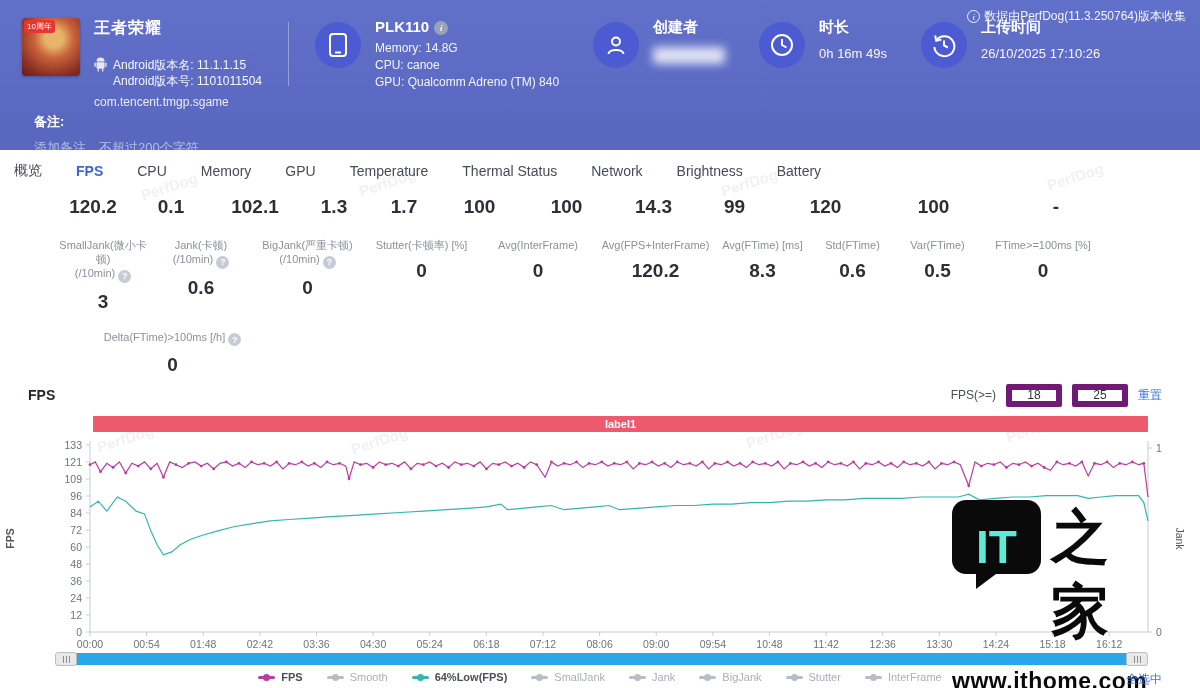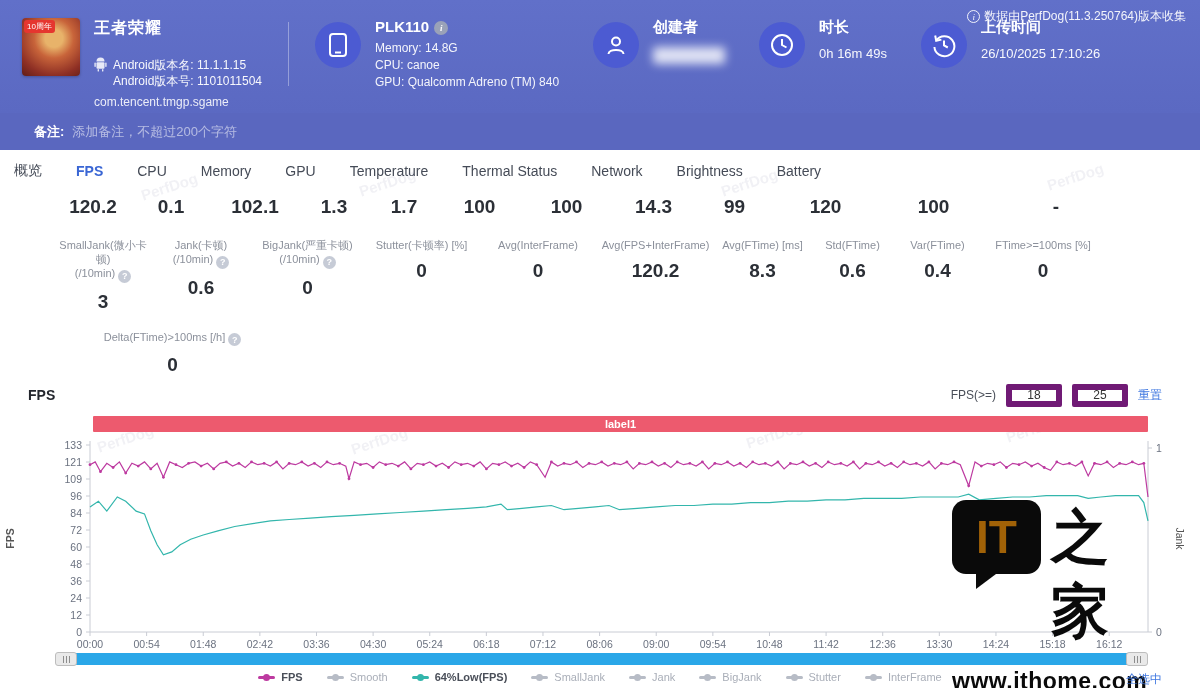--- a/index.html
+++ b/index.html
@@ -27,22 +27,22 @@
   .circ-icon { width:46px; height:46px; border-radius:50%; background:#4c5bd2; display:flex;
     align-items:center; justify-content:center; flex:0 0 auto; margin-top:4px; }
   .g-title { font-size:15px; font-weight:bold; display:flex; align-items:flex-end; gap:5px; }
   .g-sub { font-size:12px; line-height:17px; margin-top:5px; color:rgba(255,255,255,.93); }
   .g-val { font-size:13px; margin-top:9px; color:rgba(255,255,255,.95); }
   .info-dot { display:inline-flex; width:14px; height:14px; background:#9aa2b8; color:#fff; border-radius:50%;
     font-size:9px; align-items:center; justify-content:center; font-style:italic; font-family:"Liberation Serif",serif; }
   .blur-name { width:72px; height:17px; margin-top:10px; background:rgba(255,255,255,.8);
     border-radius:3px; filter:blur(5px); }
   
-  .remark { height:37px; background:#5a67bf; display:flex; align-items:center; padding-left:34px;
-    font-size:13px; color:#fff; gap:8px; }
+  .remark { height:37px; background:#5a67bf; display:flex; align-items:flex-start; padding-left:34px;
+    font-size:13px; color:#fff; gap:8px;flex-direction:column; }
   .remark b { font-weight:bold; }
   .remark-ph { color:rgba(255,255,255,.55); }
   
   .tabs { height:42px; display:flex; align-items:center; gap:34px; padding-left:14px; background:#fff; }
   .tab { font-size:14px; color:#454b57; cursor:pointer; white-space:nowrap; }
   .tab.active { color:#3a66d4; font-weight:bold; }
   
   .stats { height:190px; padding-top:4px; position:relative; background:#fff; }
   .srow { display:flex; padding-left:55px; }
   .v1 { font-size:19px; font-weight:bold; color:#2b2f36; text-align:center; }
@@ -81,21 +81,21 @@
   .lg-label { font-size:11px; }
   .lg-on { color:#4a4f59; font-weight:bold; }
   .lg-off { color:#a9aeb8; }
   .select-all { position:absolute; top:671px; right:38px; font-size:12px; color:#3f77e0; cursor:pointer; }
   
   .pd-wm { position:absolute; font-size:15px; font-weight:bold; color:rgba(50,60,110,.07);
     transform:rotate(-18deg); pointer-events:none; }
   .itw { position:absolute; left:952px; top:92px; width:215px; pointer-events:none; }
   .itw-row { display:flex; align-items:flex-start; }
   .itw-bubble { position:relative; width:92px; height:74px; background:#0a0a0a; border-radius:14px;
-    color:#a16207; font-size:46px; font-weight:bold; display:flex; align-items:center; justify-content:center; }
+    color:#5eead4; font-size:46px; font-weight:bold; display:flex; align-items:flex-end; justify-content:center; }
   .itw-tail { position:absolute; bottom:-15px; left:24px; width:0; height:0;
     border-left:24px solid #0a0a0a; border-bottom:18px solid transparent; }
   .itw-cn { font-family:"DejaVu Serif",serif; font-size:58px; font-weight:bold; color:#0a0a0a;
     line-height:74px; margin-left:10px; letter-spacing:2px; }
   .itw-url { margin-top:20px; font-size:23px; font-weight:bold; color:#0a0a0a; letter-spacing:.5px; }
 </style>
 </head>
 <body>
 
 <div class="header">
@@ -259,21 +259,21 @@
       <div class="cell2" style="width: 97px;">
         <div class="s-label">Avg(FTime) [ms]</div>
         <div class="s-val">8.3</div>
       </div>
       <div class="cell2" style="width: 83px;">
         <div class="s-label">Std(FTime)</div>
         <div class="s-val">0.6</div>
       </div>
       <div class="cell2" style="width: 87px;">
         <div class="s-label">Var(FTime)</div>
-        <div class="s-val">0.4</div>
+        <div class="s-val">0.5</div>
       </div>
       <div class="cell2" style="width: 124px;">
         <div class="s-label">FTime&gt;=100ms [%]</div>
         <div class="s-val">0</div>
       </div>
     </div>
   <div class="row3">
     <span class="s-label">
       <span>Delta(FTime)&gt;100ms [/h]</span><span class="help">?</span>
     </span>

